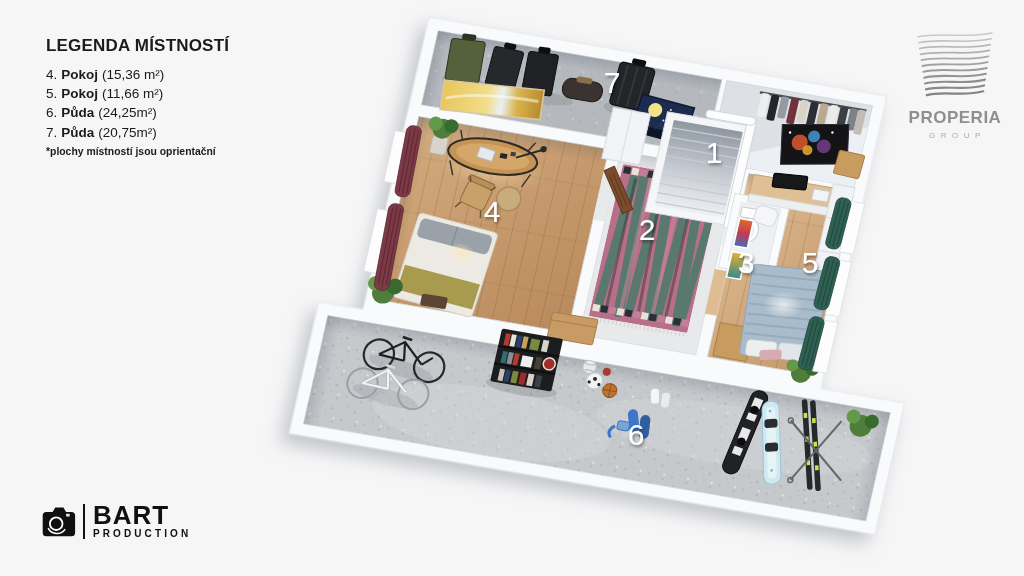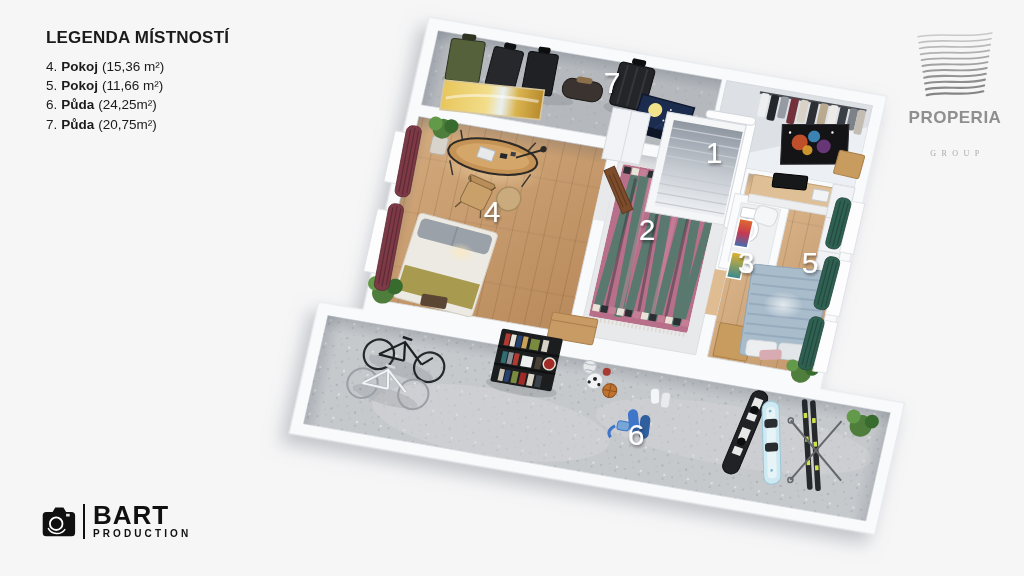--- a/index.html
+++ b/index.html
@@ -1,31 +1,31 @@
 <!DOCTYPE html>
 <html style="--c-background: #f6f6f7; --c-wall: #f9fafb; --c-wood-floor: #c9a06d; --c-concrete-floor: #c6c9cc; --c-carpet-floor: #b5b9be; --c-hall-floor: #e8e9eb; --c-rug-pink: #b86f8a; --c-rug-green: #4c7a6a; --c-curtain-maroon: #7d3a46; --c-curtain-green: #2f6152; --c-room-number-text: #ffffff; --c-legend-text: #1b1b1b; --c-logo-gray: #8f8f8f;"><head>
 <meta charset="utf-8">
 <style>
   html,body{margin:0;padding:0;}
   body{width:1024px;height:576px;overflow:hidden;background:var(--c-background,#f6f6f7);
        font-family:"Liberation Sans",sans-serif;}
   .stage{position:relative;width:1024px;height:576px;background:var(--c-background,#f6f6f7);}
 
   
-  .legend{position:absolute;left:46px;top:28px;color:var(--c-legend-text,#1b1b1b);width:230px;}
+  .legend{position:absolute;left:46px;top:36px;color:var(--c-legend-text,#1b1b1b);width:230px;}
   .legend .title{font-size:17px;font-weight:700;letter-spacing:.2px;margin:0 0 9px 0;}
   .legend .row{font-size:13.5px;line-height:19.2px;white-space:nowrap;}
   .legend .num{margin-right:4px;}
   .legend .nm{font-weight:700;margin-right:4px;}
   .legend .foot{font-size:10.4px;font-weight:700;margin-top:4px;}
 
   
   .properia{position:absolute;right:16px;top:30px;width:106px;text-align:center;}
   .properia .pname{font-size:17px;font-weight:700;color:var(--c-logo-gray,#8f8f8f);letter-spacing:.5px;margin-top:2px;}
-  .properia .pgroup{font-size:8px;color:#ababab;letter-spacing:5.5px;margin-top:21px;margin-left:5px;font-family:Liberation Serif, serif;}
+  .properia .pgroup{font-size:8px;color:#ababab;letter-spacing:5.5px;margin-top:3px;margin-left:5px;}
 
   
   .bart{position:absolute;left:40px;bottom:32px;display:flex;align-items:center;}
   .bart .btxt{border-left:2.5px solid #101010;padding-left:8px;margin-left:7px;}
   .bart .bname{font-size:26px;font-weight:700;letter-spacing:1px;line-height:23px;color:#101010;}
   .bart .bsub{font-size:10px;font-weight:700;letter-spacing:3.1px;color:#101010;margin-top:1px;}
 
   .plan{position:absolute;left:0;top:0;}
   .plan text.rnum{font-family:"Liberation Sans",sans-serif;font-size:30px;fill:var(--c-room-number-text,#fff);}
 </style>
@@ -534,20 +534,21 @@
   </svg>
 
   <aside class="legend">
     <h1 class="title">LEGENDA MÍSTNOSTÍ</h1>
     <div>
       <div class="row"><span class="num">4.</span><span class="nm">Pokoj</span><span class="ar">(15,36 m²)</span></div>
       <div class="row"><span class="num">5.</span><span class="nm">Pokoj</span><span class="ar">(11,66 m²)</span></div>
       <div class="row"><span class="num">6.</span><span class="nm">Půda</span><span class="ar">(24,25m²)</span></div>
       <div class="row"><span class="num">7.</span><span class="nm">Půda</span><span class="ar">(20,75m²)</span></div>
     </div>
+    <p class="foot">*plochy místností jsou oprientační</p>
   </aside>
 
   <div class="properia">
     <svg width="106" height="72" viewBox="0 0 106 74" fill="none" stroke-linecap="round">
       <path d="M15,7 C37.8,2 64.4,9 91,3" stroke="#c9c9c9" stroke-width="1.5"></path>
       <path d="M15.9,13 C38.2,8 64.1,15 90.1,9" stroke="#c1c1c1" stroke-width="1.6"></path>
       <path d="M16.8,19 C38.5,14 63.9,21 89.2,15" stroke="#b9b9b9" stroke-width="1.7"></path>
       <path d="M17.7,25 C38.9,20 63.6,27 88.3,21" stroke="#b1b1b1" stroke-width="1.75"></path>
       <path d="M18.6,31 C39.2,26 63.3,33 87.4,27" stroke="#aaaaaa" stroke-width="1.85"></path>
       <path d="M19.5,37 C39.6,32 63.1,39 86.5,33" stroke="#a2a2a2" stroke-width="1.95"></path>

